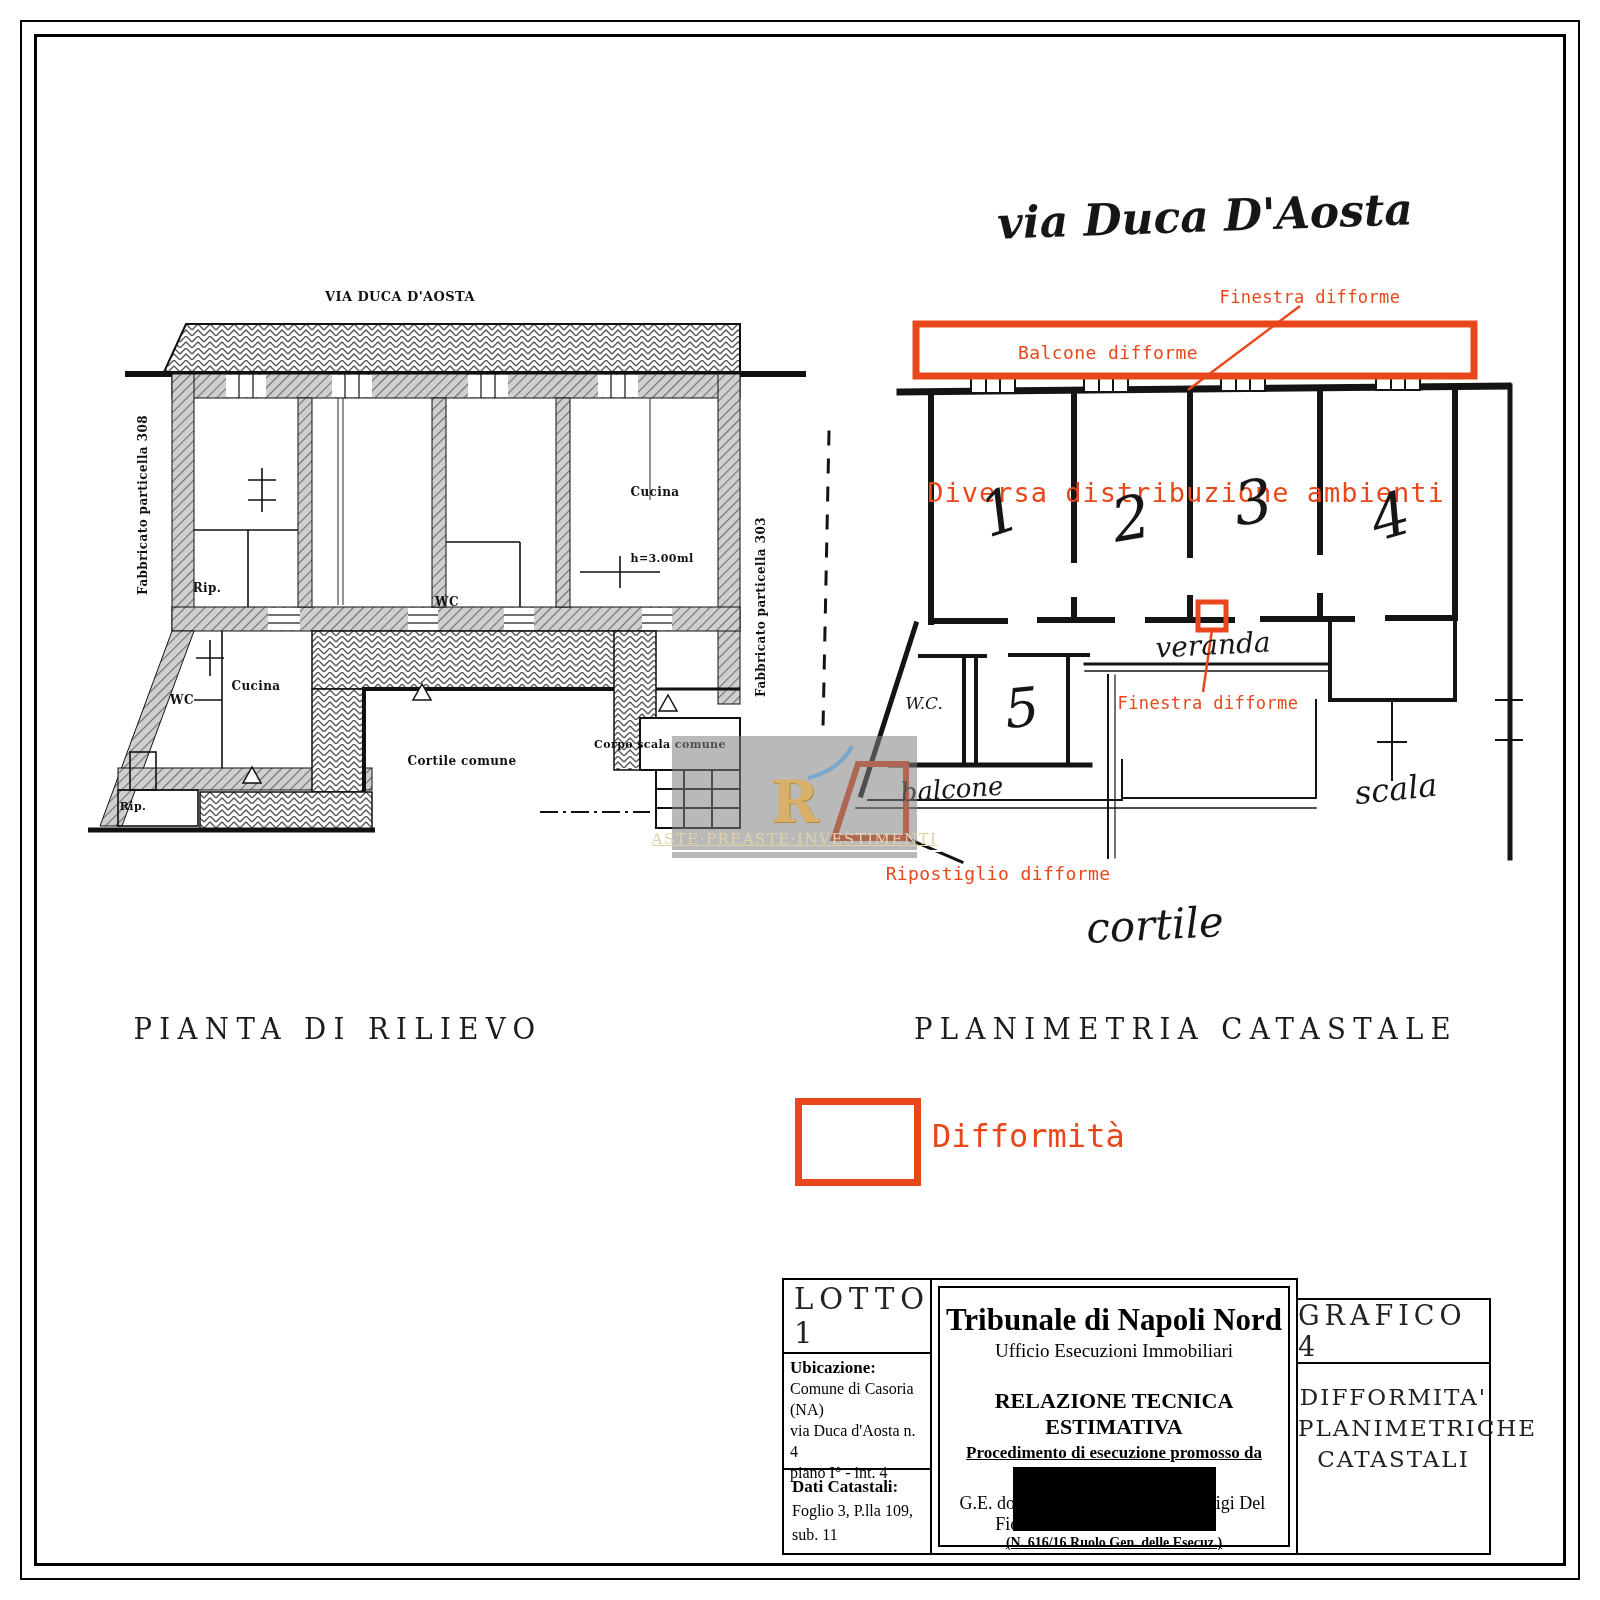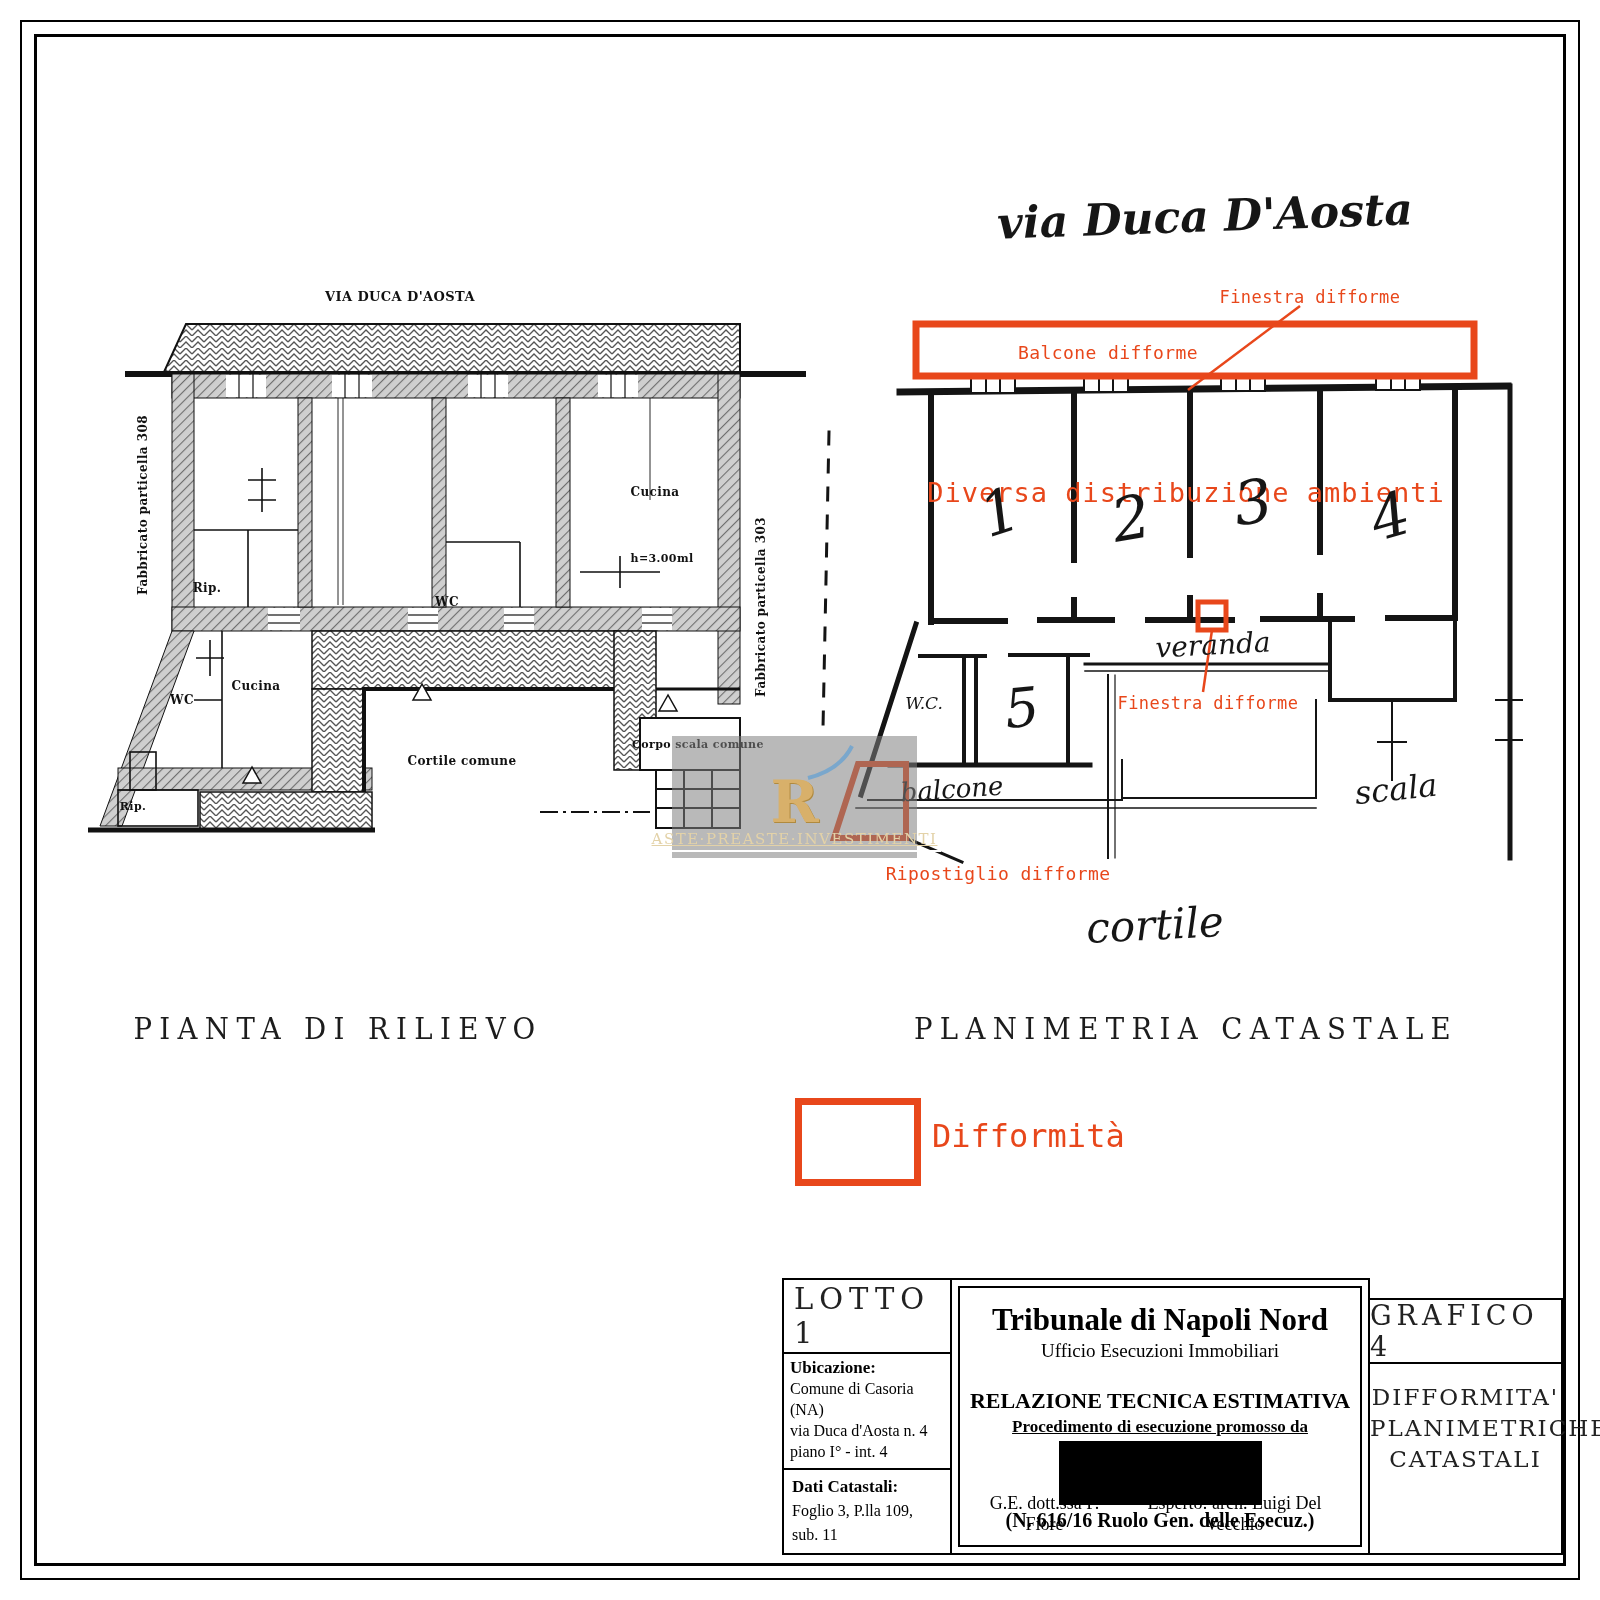--- a/index.html
+++ b/index.html
@@ -19,38 +19,38 @@
   .wm{position:absolute;left:672px;top:736px;width:245px;height:122px;background:rgba(128,128,128,.55);
       display:flex;flex-direction:column;align-items:center;justify-content:flex-end;padding-bottom:6px;box-sizing:border-box;}
   .wm-logo{font-family:"DejaVu Serif",serif;font-weight:bold;font-size:58px;line-height:56px;color:#d8b06a;
            text-shadow:1px 1px 0 #b08a3e;}
   .wm-swoosh{position:absolute;left:128px;top:6px;}
   .wm-text{font-family:"DejaVu Serif",serif;font-size:15px;letter-spacing:1.5px;color:#e3d2a8;
            border-bottom:2px solid #fff;padding:0 4px 2px 4px;white-space:nowrap;text-decoration:underline;}
   .legend-box{position:absolute;left:795px;top:1098px;width:112px;height:74px;border:7px solid #e8471b;}
   .legend-lbl{position:absolute;left:932px;top:1136px;transform:translateY(-50%);font-size:32px;}
   
-  .tb{position:absolute;left:782px;top:1278px;width:783px;height:277px;display:flex;border-radius:31px;}
+  .tb{position:absolute;left:782px;top:1278px;width:709px;height:277px;display:flex;border-radius:31px;}
   .tb-cell{border:2px solid #000;box-sizing:border-box;background:#fff;}
   .tb-left{width:170px;display:flex;flex-direction:column;}
   .tb-center{width:420px;position:relative;margin-left:-2px;}
   .tb-right{width:195px;margin-left:-2px;display:flex;flex-direction:column;margin-top:20px;}
   .tb-lotto{height:72px;border-bottom:2px solid #000;display:flex;align-items:center;padding-left:10px;
             font-family:"DejaVu Serif",serif;font-size:29px;letter-spacing:6px;color:#222;}
   .tb-ubic{height:108px;border-bottom:2px solid #000;padding:3px 6px;font-size:16px;line-height:21px;}
   .tb-ubic .hd,.tb-dati .hd{font-weight:bold;font-size:17px;}
   .tb-dati{flex:1;padding:5px 8px;font-size:16px;line-height:24px;}
   .tb-inner{position:absolute;left:6px;top:6px;right:6px;bottom:6px;border:2px solid #000;
             text-align:center;}
   .tb-court{font-size:31px;font-weight:bold;margin-top:14px;}
   .tb-office{font-size:19px;margin-top:2px;}
   .tb-rel{font-size:22px;font-weight:bold;margin-top:26px;}
   .tb-proc{font-size:17px;font-weight:bold;margin-top:3px;text-decoration:underline;}
   .tb-black{width:203px;height:64px;background:#000;margin:4px auto 4px auto;}
-  .tb-ruolo{font-size:20px;font-weight:bold;}
+  .tb-ruolo{font-size:14px;font-weight:bold;text-decoration:underline;}
   .tb-foot{position:absolute;left:10px;right:10px;bottom:10px;display:flex;justify-content:space-between;
            font-size:18px;}
   .tb-graf{height:62px;border-bottom:2px solid #000;display:flex;align-items:center;justify-content:center;
            font-family:"DejaVu Serif",serif;font-size:27px;letter-spacing:5px;color:#222;}
   .tb-desc{flex:1;text-align:center;padding-top:18px;font-family:"DejaVu Serif",serif;font-size:23px;
            letter-spacing:2px;color:#222;line-height:31px;}
 </style>
 </head>
 <body>
 
@@ -274,21 +274,21 @@
   <div class="lbl vert" style="left:143px;top:505px;">Fabbricato particella 308</div>
   <div class="lbl vert" style="left:761px;top:607px;">Fabbricato particella 303</div>
   <div class="lbl" style="left:207px;top:588px;">Rip.</div>
   <div class="lbl" style="left:447px;top:602px;">WC</div>
   <div class="lbl" style="left:655px;top:492px;">Cucina</div>
   <div class="lbl" style="left:662px;top:558px;font-size:11px;">h=3.00ml</div>
   <div class="lbl" style="left:182px;top:700px;">WC</div>
   <div class="lbl" style="left:256px;top:686px;">Cucina</div>
   <div class="lbl" style="left:133px;top:806px;font-size:11px;">Rip.</div>
   <div class="lbl" style="left:462px;top:761px;">Cortile comune</div>
-  <div class="lbl" style="left:698px;top:744px;font-size:11px;">Corpo scala comune</div>
+  <div class="lbl" style="left:660px;top:744px;font-size:11px;">Corpo scala comune</div>
   <div class="ptitle" style="left:338px;top:1028px;">PIANTA DI RILIEVO</div>
 
   <div class="hw" style="left:1205px;top:216px;font-size:44px;font-weight:bold;transform:translate(-50%,-50%) rotate(-2deg);">via Duca D'Aosta</div>
 
   <div class="lbl red" style="left:1310px;top:297px;font-size:17px;transform:translate(-50%,-50%);">Finestra difforme</div>
   <div class="lbl red" style="left:1108px;top:352px;font-size:18px;">Balcone difforme</div>
   <div class="lbl red" style="left:1186px;top:492px;font-size:27px;letter-spacing:1px;">Diversa distribuzione ambienti</div>
   <div class="lbl red" style="left:1208px;top:703px;font-size:17px;">Finestra difforme</div>
   <div class="lbl red" style="left:998px;top:873px;font-size:18px;text-align:center;">Ripostiglio difforme</div>
 

